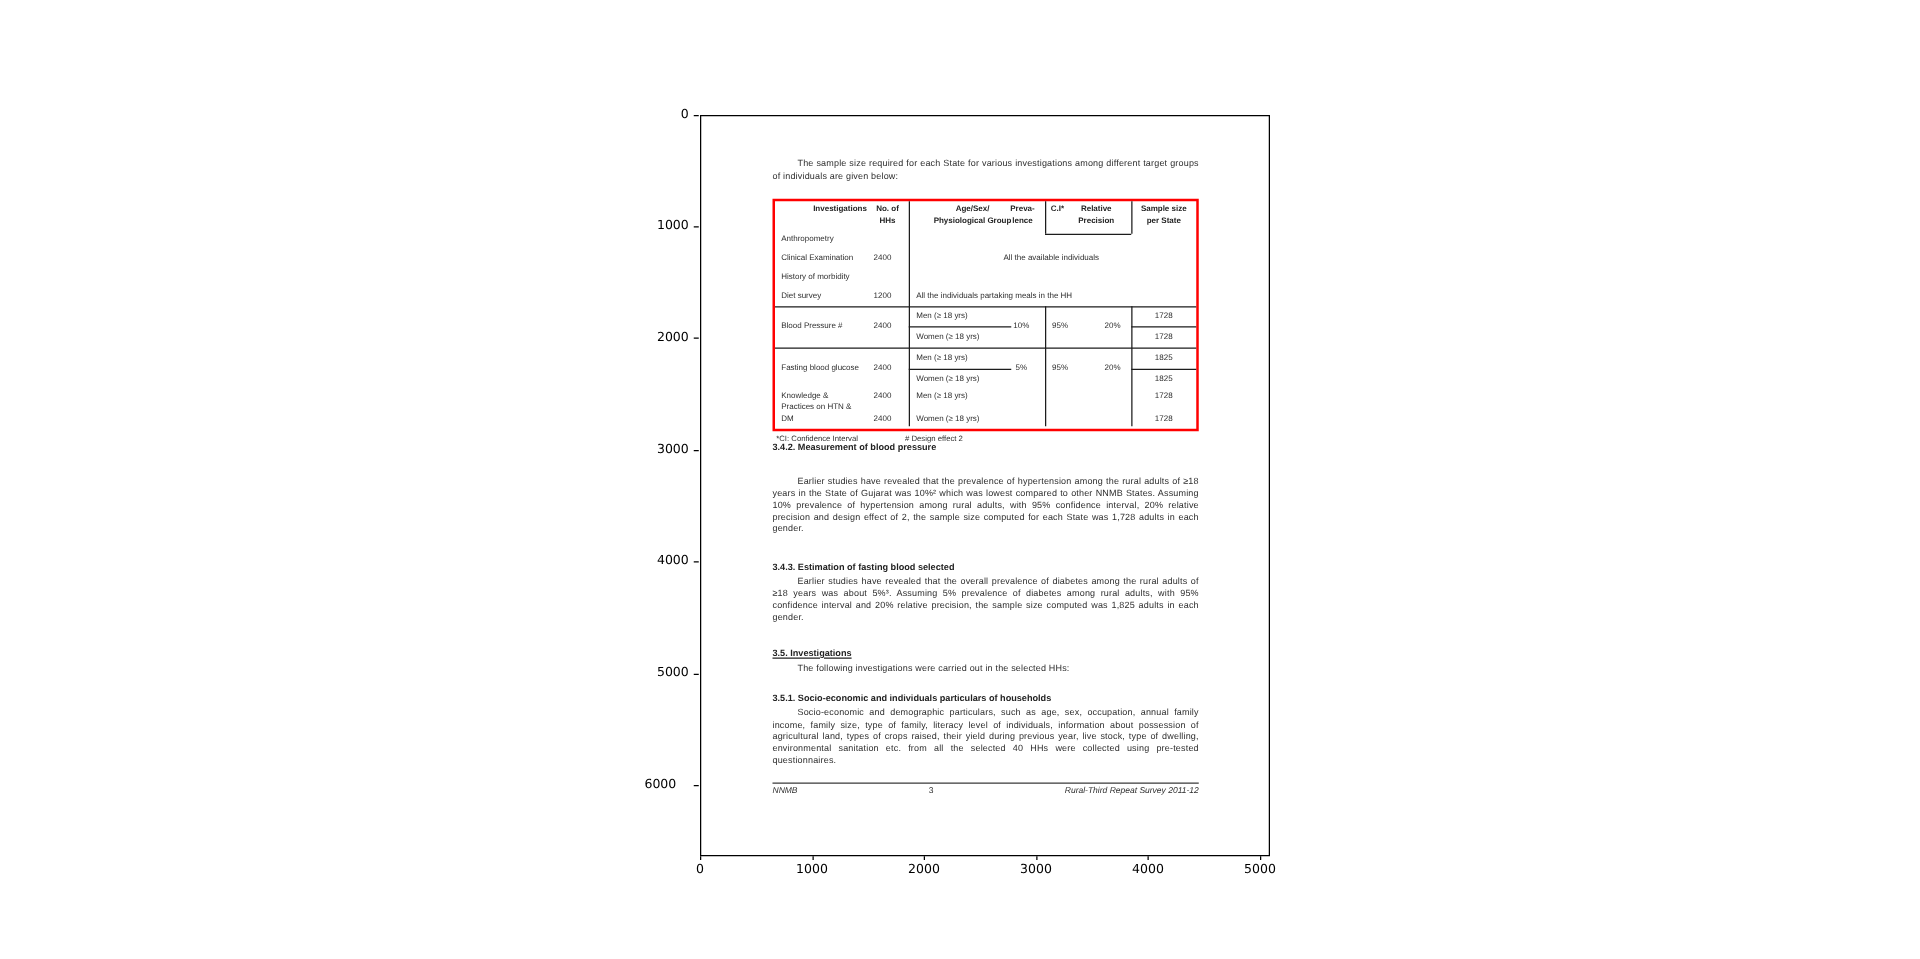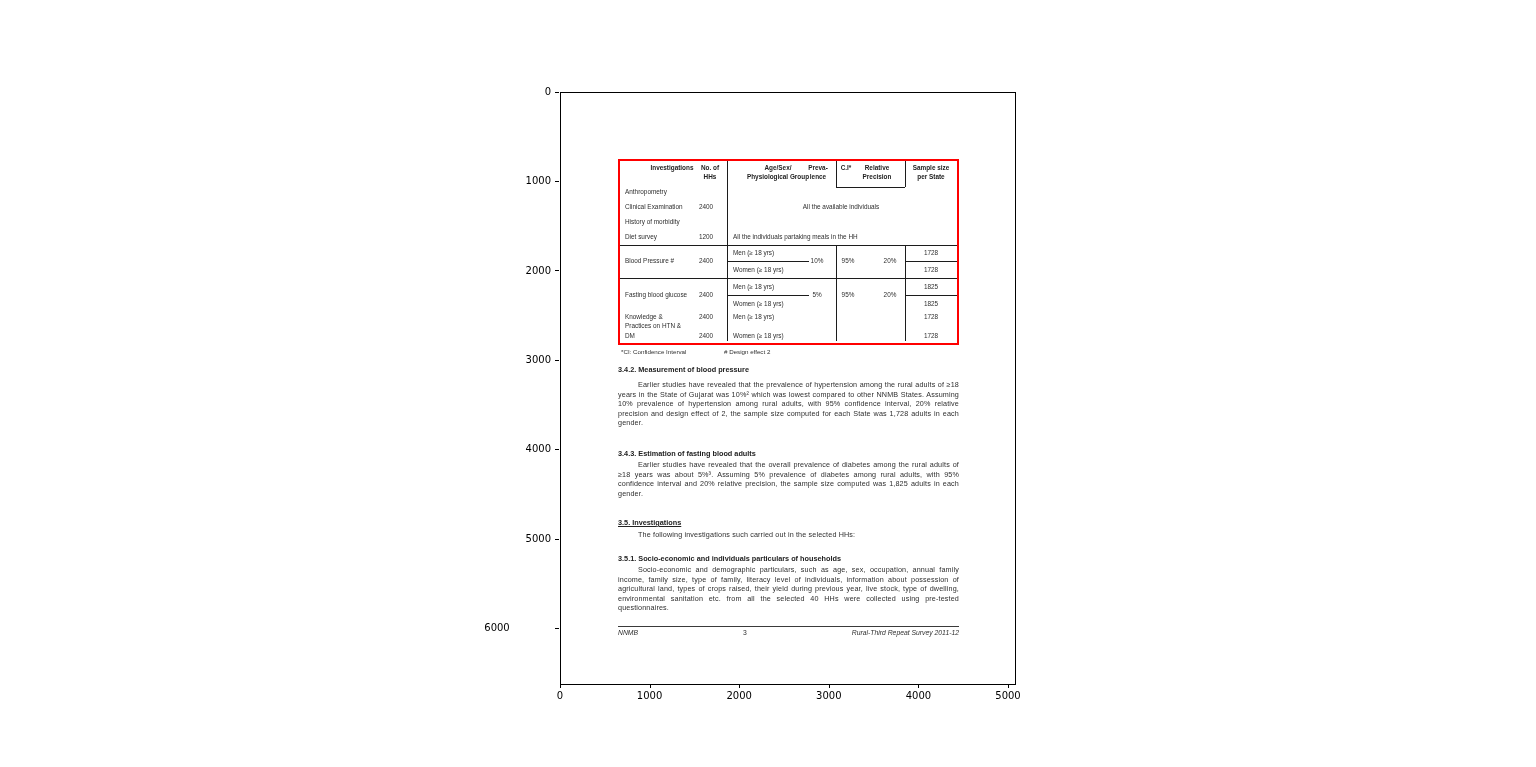--- a/index.html
+++ b/index.html
@@ -44,39 +44,40 @@
   <div class="ytick-mark" style="left:555px;top:449.2px;"></div>
   <div class="ytick-mark" style="left:555px;top:538.6px;"></div>
   <div class="ytick-mark" style="left:555px;top:628.0px;"></div>
 
   <div class="ytick-label" style="left:491px;top:86px;">0</div>
   <div class="ytick-label" style="left:491px;top:175px;">1000</div>
   <div class="ytick-label" style="left:491px;top:265px;">2000</div>
   <div class="ytick-label" style="left:491px;top:354px;">3000</div>
   <div class="ytick-label" style="left:491px;top:443px;">4000</div>
   <div class="ytick-label" style="left:491px;top:533px;">5000</div>
-  <div class="ytick-label" style="left:467px;top:622px;text-align:center;">6000</div>
+  <div class="ytick-label" style="left:481px;top:622px;">6000</div>
 
   <div class="xtick-mark" style="left:560px;top:684px;"></div>
   <div class="xtick-mark" style="left:649.6px;top:684px;"></div>
   <div class="xtick-mark" style="left:739.2px;top:684px;"></div>
   <div class="xtick-mark" style="left:828.8px;top:684px;"></div>
   <div class="xtick-mark" style="left:918.4px;top:684px;"></div>
   <div class="xtick-mark" style="left:1008px;top:684px;"></div>
 
   <div class="xtick-label" style="left:530px;top:690px;">0</div>
   <div class="xtick-label" style="left:619.6px;top:690px;">1000</div>
   <div class="xtick-label" style="left:709.2px;top:690px;">2000</div>
   <div class="xtick-label" style="left:798.8px;top:690px;">3000</div>
   <div class="xtick-label" style="left:888.4px;top:690px;">4000</div>
   <div class="xtick-label" style="left:978px;top:690px;">5000</div>
 
   <div class="plot">
     <div class="page">
 
+      <div class="para" style="top:33px;">The sample size required for each State for various investigations among different target groups of individuals are given below:</div>
 
       <div class="tbl">
         <div class="tbl-inner">
 
           <div class="vline" style="left:107px;top:0;height:180px;"></div>
           <div class="vline" style="left:216px;top:0;height:26px;"></div>
           <div class="vline" style="left:216px;top:84px;height:96px;"></div>
           <div class="vline" style="left:285px;top:0;height:26px;"></div>
           <div class="vline" style="left:285px;top:84px;height:96px;"></div>
 
@@ -138,28 +139,28 @@
           <div class="td-l" style="left:113px;top:152px;">Men (≥ 18 yrs)</div>
           <div class="td-l" style="left:113px;top:171px;">Women (≥ 18 yrs)</div>
           <div class="td-c" style="left:311px;top:152px;">1728</div>
           <div class="td-c" style="left:311px;top:171px;">1728</div>
         </div>
       </div>
 
       <div class="fnote" style="left:60px;top:255px;">*CI: Confidence Interval</div>
       <div class="fnote" style="left:163px;top:255px;"># Design effect 2</div>
 
-      <div class="h-bold" style="top:272px;">3.4.2. Measurement of blood pressure</div>
+      <div class="h-bold" style="top:260px;">3.4.2. Measurement of blood pressure</div>
       <div class="para" style="top:287px;">Earlier studies have revealed that the prevalence of hypertension among the rural adults of ≥18 years in the State of Gujarat was 10%² which was lowest compared to other NNMB States. Assuming 10% prevalence of hypertension among rural adults, with 95% confidence interval, 20% relative precision and design effect of 2, the sample size computed for each State was 1,728 adults in each gender.</div>
 
-      <div class="h-bold" style="top:356px;">3.4.3. Estimation of fasting blood adults</div>
+      <div class="h-bold" style="top:356px;">3.4.3. Estimation of fasting blood selected</div>
       <div class="para" style="top:367px;">Earlier studies have revealed that the overall prevalence of diabetes among the rural adults of ≥18 years was about 5%³. Assuming 5% prevalence of diabetes among rural adults, with 95% confidence interval and 20% relative precision, the sample size computed was 1,825 adults in each gender.</div>
 
       <div class="h-bold" style="top:425px;text-decoration:underline;">3.5. Investigations</div>
-      <div class="para" style="top:437px;text-align:left;">The following investigations such carried out in the selected HHs:</div>
+      <div class="para" style="top:437px;text-align:left;">The following investigations were carried out in the selected HHs:</div>
 
       <div class="h-bold" style="top:461px;">3.5.1. Socio-economic and individuals particulars of households</div>
       <div class="para" style="top:472px;">Socio-economic and demographic particulars, such as age, sex, occupation, annual family income, family size, type of family, literacy level of individuals, information about possession of agricultural land, types of crops raised, their yield during previous year, live stock, type of dwelling, environmental sanitation etc. from all the selected 40 HHs were collected using pre-tested questionnaires.</div>
 
       <div class="footer-rule"></div>
       <div class="footer">
         <span class="it">NNMB</span>
         <span>3</span>
         <span class="it">Rural-Third Repeat Survey 2011-12</span>
       </div>

